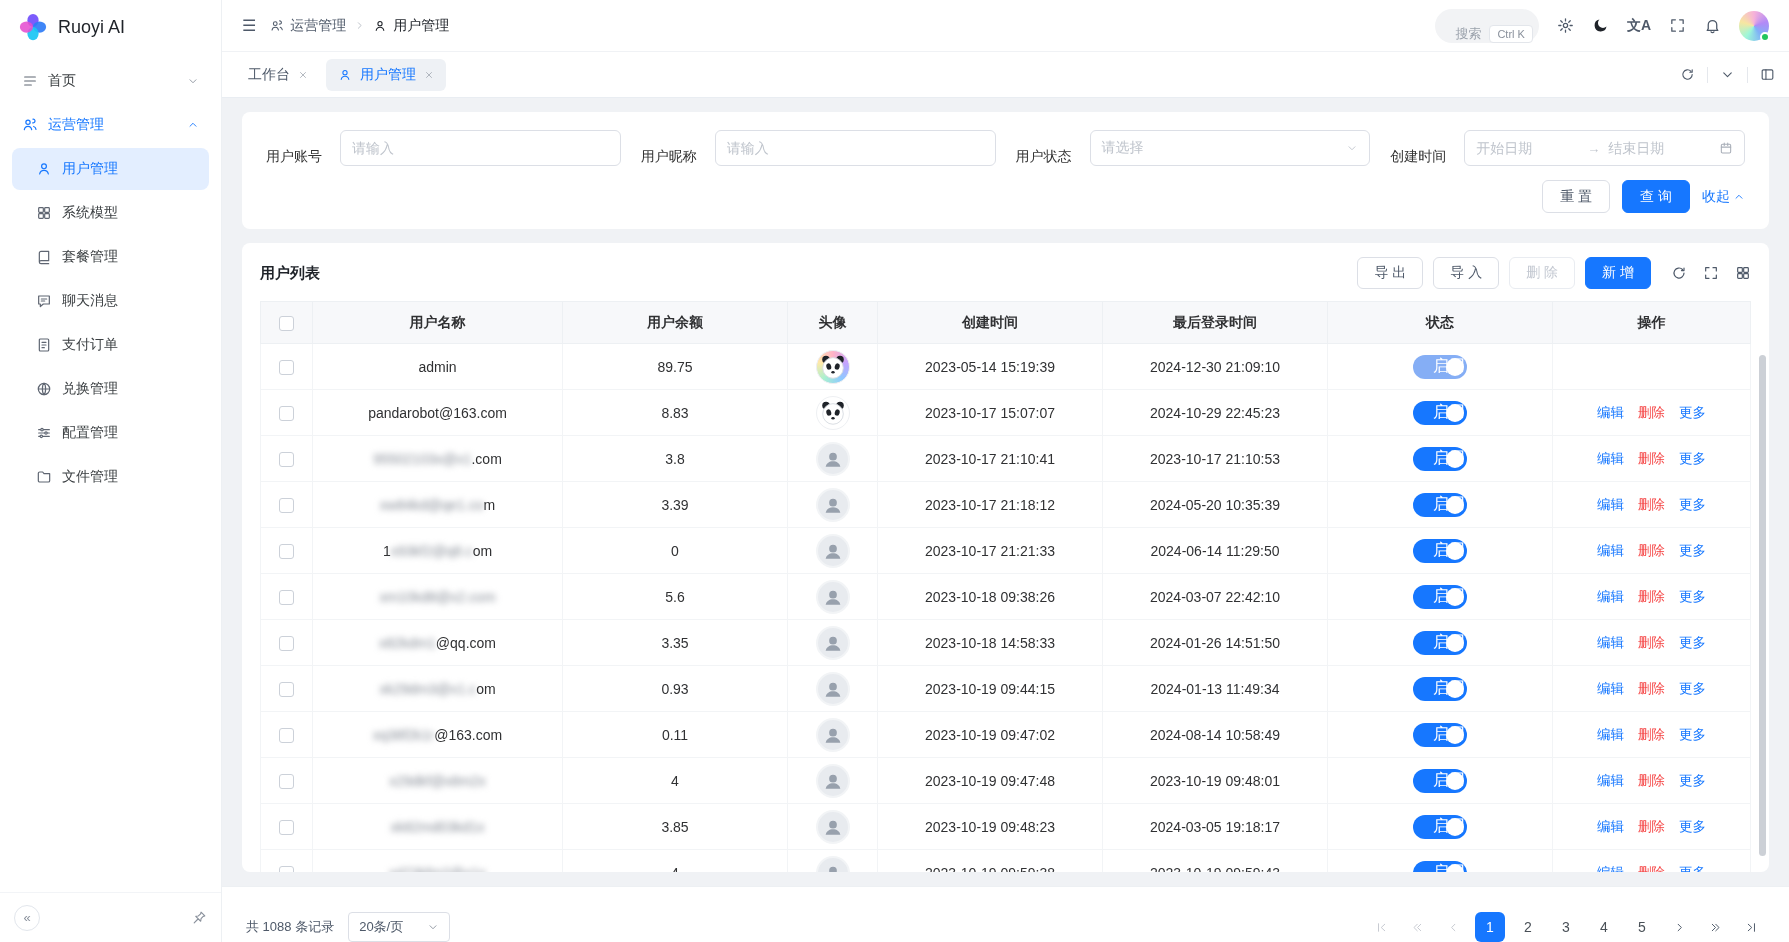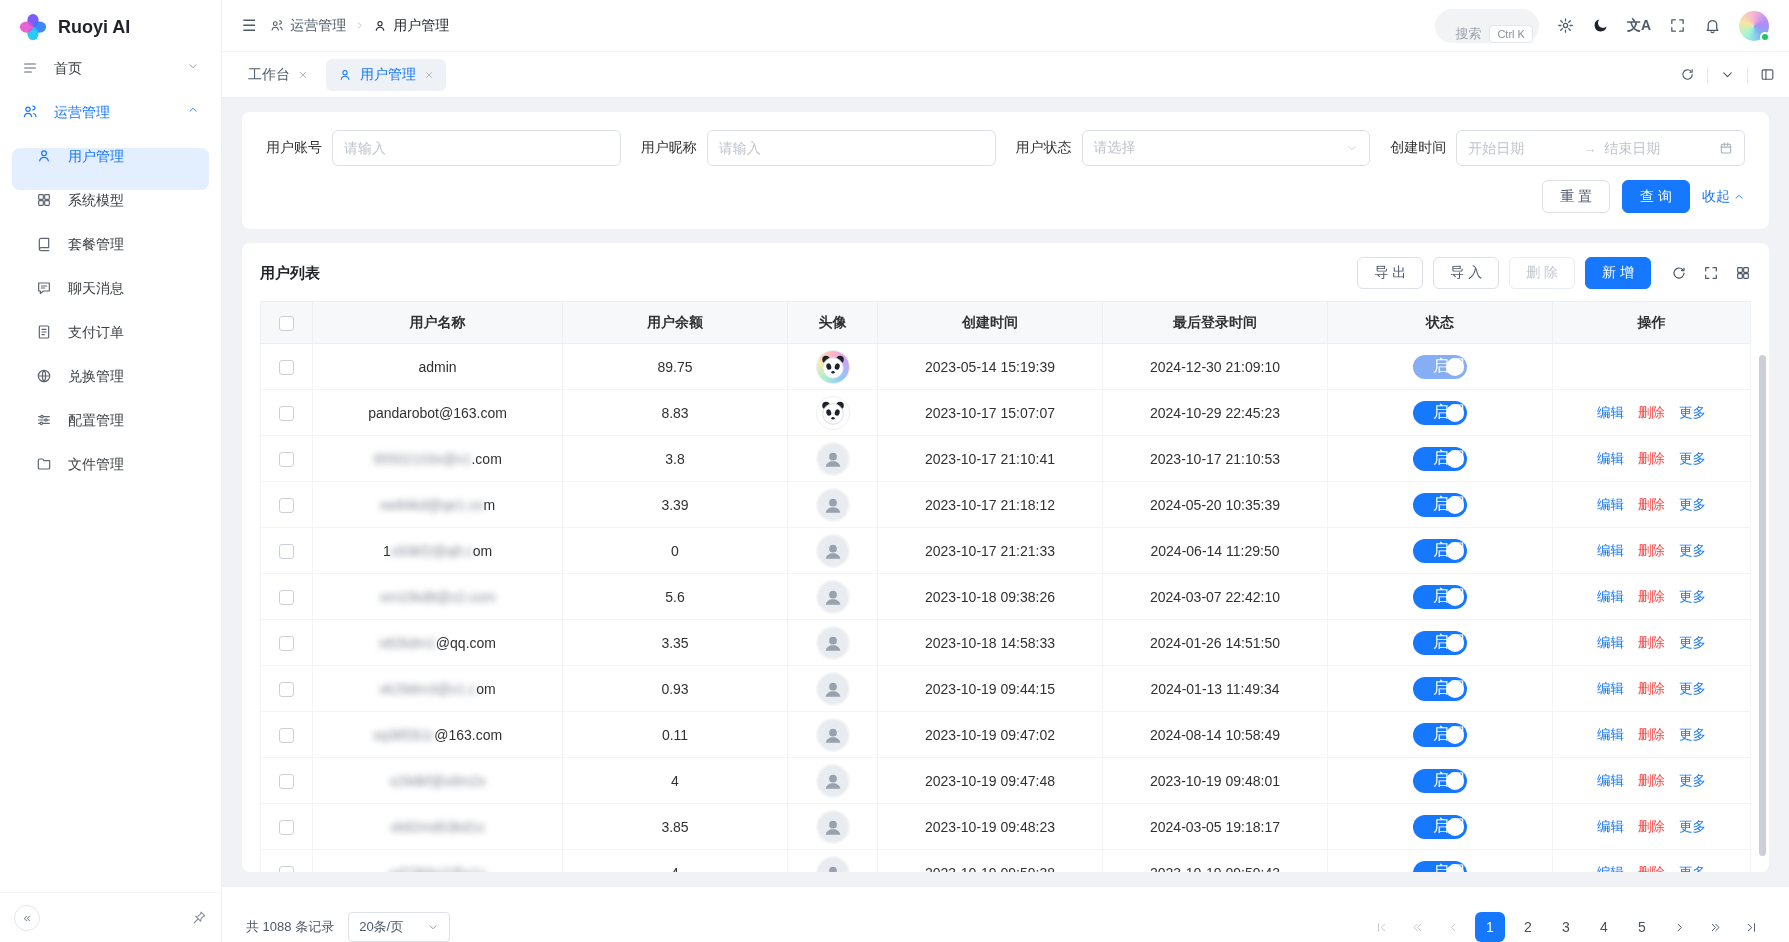--- a/index.html
+++ b/index.html
@@ -7,23 +7,23 @@
 html,body{width:1789px;height:942px;overflow:hidden}
 body{font-family:"Liberation Sans","DejaVu Sans",sans-serif;font-size:14px;color:#303133;background:#f0f2f5}
 svg{width:1em;height:1em;display:block}
 button{font-family:inherit}
 [data-icon]{display:inline-flex}
 .app{display:flex;width:100%;height:100%}
 
 .sidebar{width:222px;background:#fff;display:flex;flex-direction:column;border-right:1px solid #edf0f3;flex-shrink:0}
 .logo{height:54px;display:flex;align-items:center;gap:10px;padding:0 18px}
 .logo-mark svg{width:30px;height:30px}
-.logo-text{font-size:18px;font-weight:700;color:#1f2329}
+.logo-text{font-size:18px;font-weight:400;color:#1f2329}
 .menu{flex:1;padding:4px 12px;overflow:hidden}
-.m-item{height:42px;display:flex;align-items:flex-start;gap:16px;padding:0 10px;border-radius:8px;color:#3c4043;cursor:pointer;margin:2px 0}
+.m-item{height:42px;display:flex;align-items:center;gap:10px;padding:0 10px;border-radius:8px;color:#3c4043;cursor:pointer;margin:2px 0}
 .m-item .m-icon{font-size:16px;color:#5f6672;display:flex}
 .m-item .m-label{flex:1;font-size:14px}
 .m-item .m-chev{font-size:12px;color:#8a919c;display:flex}
 .m-item.child{padding-left:24px}
 .m-item.child.active{background:#e3eeff;color:var(--blue)}
 .m-item.child.active .m-icon{color:var(--blue)}
 .m-parent-active{color:var(--blue)}
 .m-parent-active .m-icon,.m-parent-active .m-chev{color:var(--blue)}
 .sidebar-foot{height:50px;border-top:1px solid #f2f4f7;display:flex;align-items:center;justify-content:space-between;padding:0 14px}
 .collapse-btn{width:26px;height:26px;border-radius:50%;border:1px solid #e2e6ec;background:#fff;color:#8a919c;font-size:13px;cursor:pointer;display:flex;align-items:center;justify-content:center}
@@ -56,21 +56,21 @@
 .tab.active{background:#eef1f5;color:var(--blue)}
 .tab.active .t-icon{color:var(--blue)}
 .tab-tools{display:flex;align-items:center;gap:12px}
 .vdiv{width:1px;height:16px;background:#e5e8ed}
 .tool-icon{font-size:15px;color:#4e5969;cursor:pointer;display:flex;background:none;border:none}
 
 .content{flex:1;padding:14px 20px;display:flex;flex-direction:column;gap:14px;overflow:hidden}
 .card{background:#fff;border-radius:8px}
 .filter-card{padding:18px 24px 16px}
 .filter-row{display:flex;gap:20px}
-.field{flex:1;display:flex;align-items:center;gap:10px;min-width:0}
+.field{flex:1;display:flex;align-items:flex-end;gap:18px;min-width:0}
 .f-label{font-size:14px;color:#333;white-space:nowrap}
 .f-input{flex:1;height:36px;border:1px solid #dcdfe6;border-radius:6px;padding:0 11px;font-size:14px;color:#333;outline:none;background:#fff;min-width:0}
 input.f-input::placeholder{color:#bfc4cc}
 .f-select{display:flex;align-items:center;justify-content:space-between;cursor:pointer}
 .f-select .ph{color:#bfc4cc}
 .sel-caret{font-size:12px;color:#bfc4cc;display:flex}
 .f-date{display:flex;align-items:center;gap:8px}
 .f-date input{border:none;outline:none;flex:1;min-width:0;font-size:14px;color:#333;width:40%}
 .f-date input::placeholder{color:#bfc4cc}
 .d-sep{color:#bfc4cc;font-size:13px}

